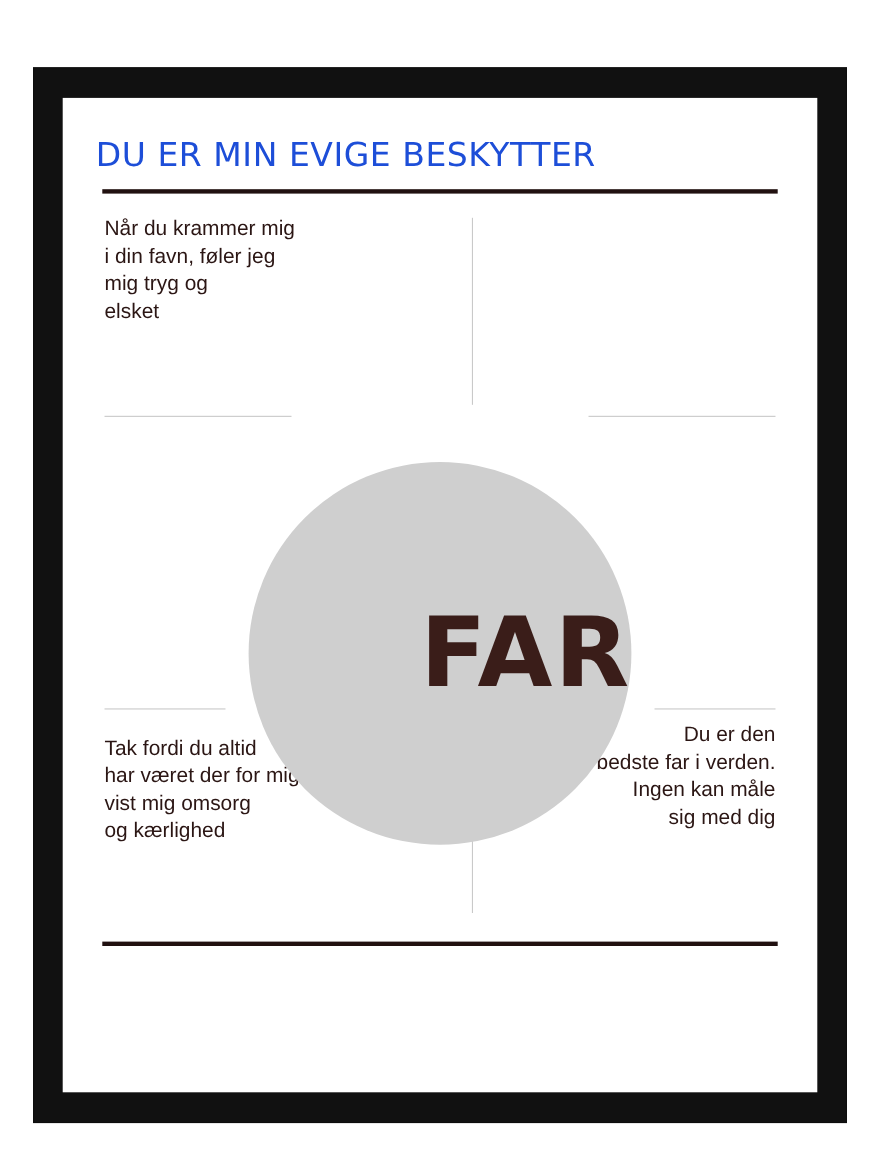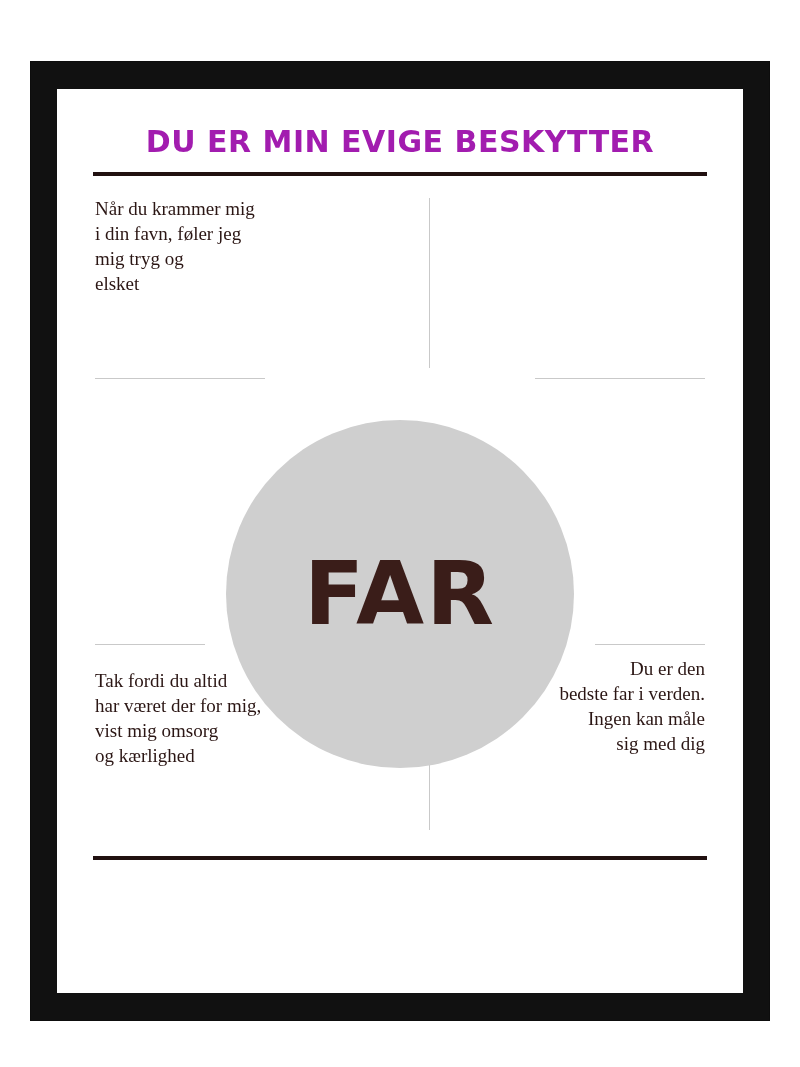--- a/index.html
+++ b/index.html
@@ -39,25 +39,24 @@
     left: 0;
     top: 0;
     right: 0;
     bottom: 0;
     padding: 24px 30px 16px 30px;
     box-sizing: border-box;
     color: #2b1614;
   }
 
   .heading {
-    text-align: center;
     font-family: "DejaVu Sans", sans-serif;
-    font-weight: bold;
+    font-weight: normal;
     letter-spacing: 0.5px;
-    color: #a21caf;
+    color: #1d4ed8;
   }
   #title {
     font-size: 30px;
     line-height: 1.1;
     margin-top: 12px;
   }
   #rule-top {
     height: 4px;
     background: #211110;
     margin: 14px 6px 0 6px;
@@ -75,21 +74,21 @@
 
   
   #grid {
     position: relative;
     margin-top: 12px;
     height: 668px;
   }
   .cell {
     position: absolute;
     box-sizing: border-box;
-    font-family: Liberation Serif, serif;
+    font-family: Liberation Sans, sans-serif;
     font-size: 19px;
     line-height: 1.32;
     color: #2b1614;
     white-space: pre-line;
   }
   .left  { text-align: left;  }
   .right { text-align: right; }
 
   
   #cell-0 { left: 8px;   top: 8px;   width: 250px; }
@@ -124,21 +123,21 @@
     position: absolute;
     left: 50%;
     top: 232px;
     transform: translateX(-50%);
     width: 348px;
     height: 348px;
     border-radius: 50%;
     background: #cfcfcf;
     display: flex;
     align-items: center;
-    justify-content: center;
+    justify-content: flex-end;
   }
   #center-word {
     font-family: "DejaVu Sans", sans-serif;
     font-weight: bold;
     font-size: 88px;
     letter-spacing: 2px;
     color: #3a1d19;
     line-height: 1;
   }
 </style>

